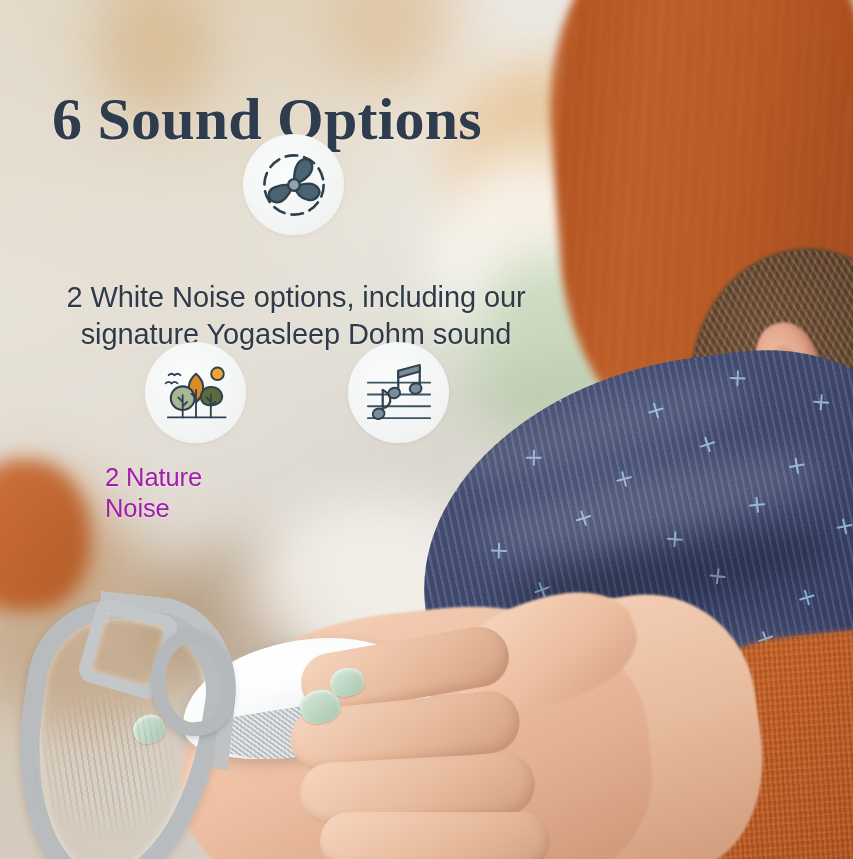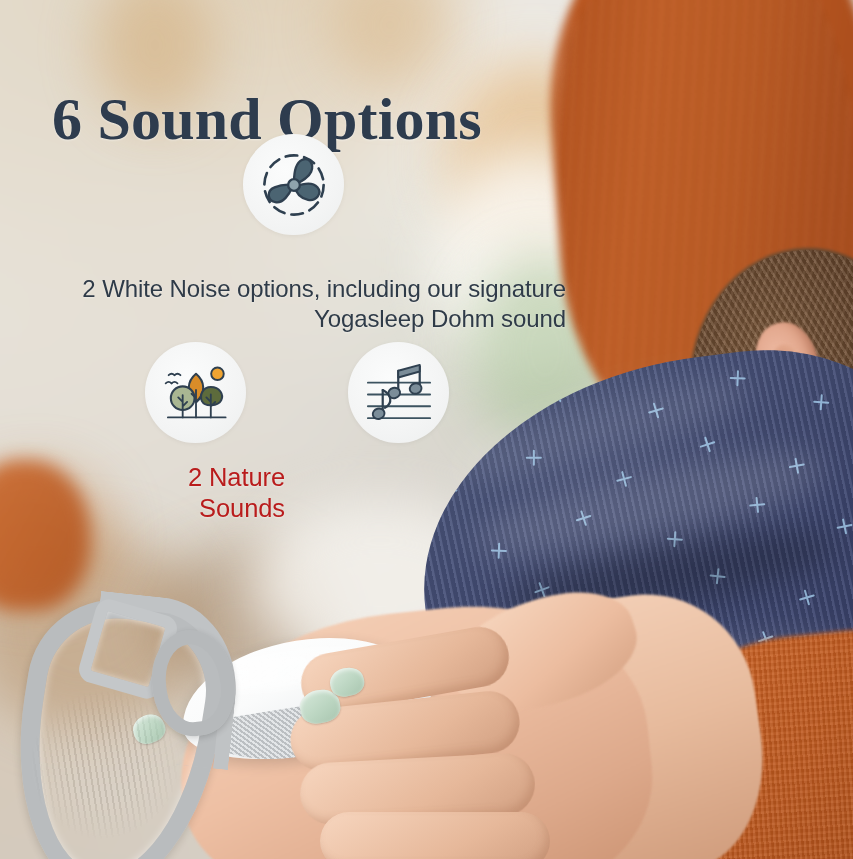--- a/index.html
+++ b/index.html
@@ -279,33 +279,33 @@
     background:radial-gradient(circle at 42% 36%, #fbfcfc 0%, #f3f4f4 62%, #eceeee 100%);
     display:flex;align-items:center;justify-content:center;
     box-shadow:0 1px 5px rgba(0,0,0,.05);
   }
   #fan-circle{left:243px;top:134px;width:101px;height:101px;}
   #nature-circle{left:145px;top:342px;width:101px;height:101px;}
   #music-circle{left:348px;top:342px;width:101px;height:101px;}
 
   .lede{
     position:absolute;left:26px;top:250px;width:540px;
-    text-align:right;
-    font-size:24px;line-height:1.27;
+    text-align:center;
+    font-size:29px;line-height:1.27;
     color:#2f3b48;
     font-weight:400;
     letter-spacing:-.1px;
     text-shadow:0 1px 2px rgba(255,255,255,.4);
   }
 
   .cap{
     position:absolute;
-    text-align:right;
+    text-align:left;
     font-size:25.5px;line-height:1.22;
-    color:#b91c1c;
+    color:#a21caf;
     font-weight:400;
     letter-spacing:-.1px;
     text-shadow:0 1px 2px rgba(255,255,255,.4);
   }
   #nature-caption{left:105px;top:462px;width:180px;}
   #music-caption{left:308px;top:462px;width:180px;}
 </style>
 </head>
 <body>
 
@@ -476,18 +476,18 @@
         <g stroke="#2f4050" stroke-width="3" fill="none" stroke-linecap="round">
           <path d="M28 78 V46"></path>
           <path d="M28 46 C40 52 42 64 31 70"></path>
         </g>
         <ellipse cx="22.5" cy="78" rx="8" ry="7" fill="#7b8d99" stroke="#2f4050" stroke-width="2.6" transform="rotate(-14 22.5 78)"></ellipse>
       </svg>
     </div>
 
     <div class="cap" id="nature-caption">
       <div>2 Nature</div>
-      <div>Sounds</div>
+      <div>Noise</div>
     </div>
 
 
   </div>
 </div>
 
 </body></html>

